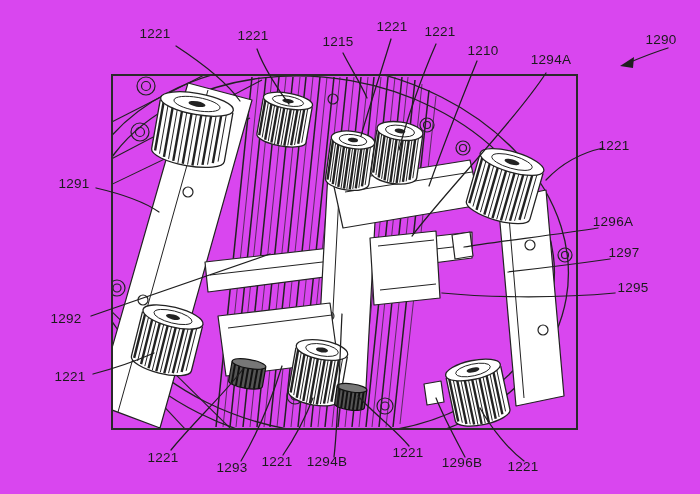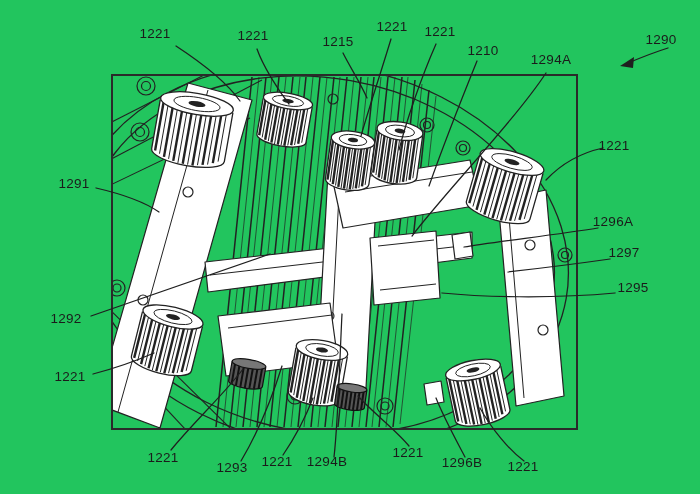--- a/index.html
+++ b/index.html
@@ -1,19 +1,19 @@
 <!DOCTYPE html>
 <html><head>
 <meta charset="utf-8">
 <style>
   html,body{margin:0;padding:0;background:#ffffff;}
   .figure-wrap{
     position:relative;
     width:700px;height:494px;
-    background:#22c55e;
+    background:#d946ef;
     font-family:"Liberation Sans", sans-serif;
     overflow:hidden;
   }
   svg{position:absolute;left:0;top:0;}
   .callout{
     font-family:"Liberation Sans", sans-serif;
     font-size:13.5px;
     fill:#1b1b1b;
     letter-spacing:0.3px;
   }

